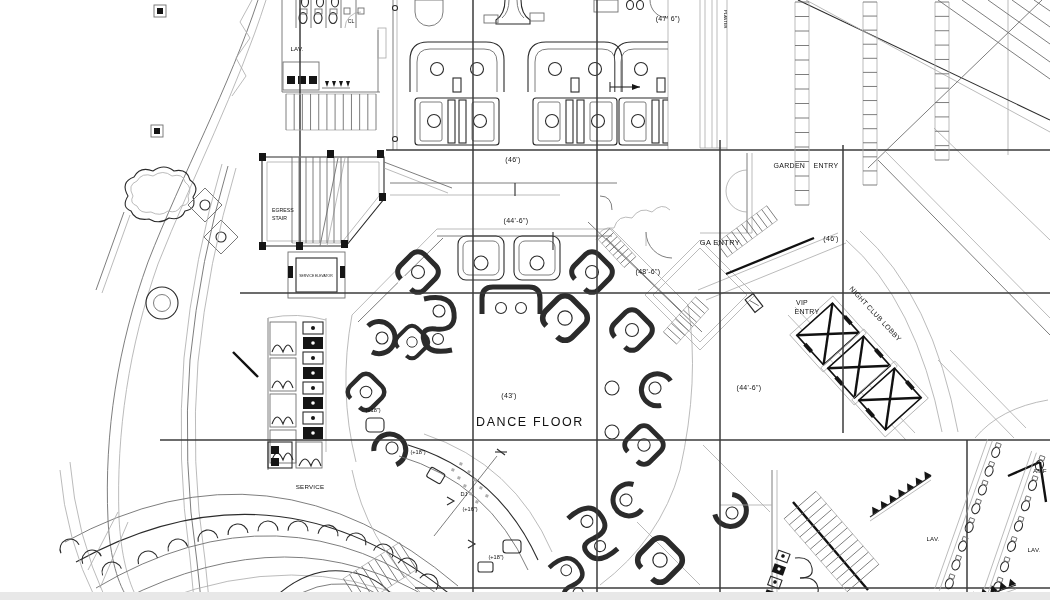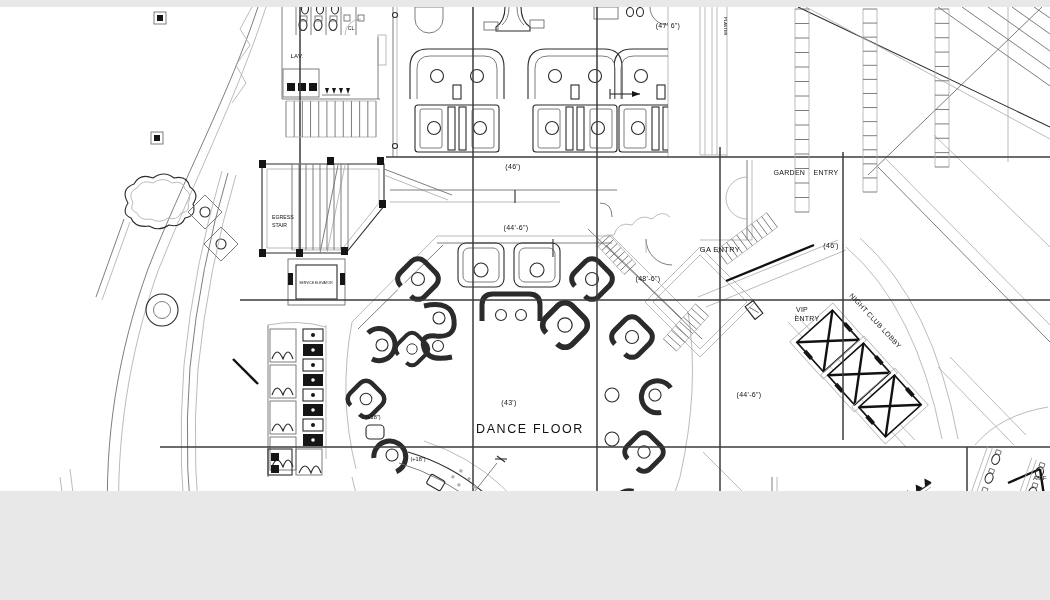--- a/index.html
+++ b/index.html
@@ -1,16 +1,16 @@
 <!DOCTYPE html>
 <html><head>
 <meta charset="utf-8">
 <style>
   html,body{margin:0;padding:0;background:#e8e8e8;}
-  .canvas{position:relative;width:1050px;height:484px;background:#ffffff;overflow:hidden;margin-top:7px;}
+  .canvas{position:relative;width:1050px;height:592px;background:#ffffff;overflow:hidden;}
   svg{display:block;width:1050px;height:600px;}
   svg text{font-family:"Liberation Sans","DejaVu Sans",sans-serif;fill:#111;}
   .t3{font-size:3.4px;}
   .t4{font-size:4px;}
   .t5{font-size:5.2px;}
   .t55{font-size:5.6px;}
   .t6{font-size:6.2px;letter-spacing:.2px;}
   .t7{font-size:7px;letter-spacing:.3px;}
   .t75{font-size:7.4px;letter-spacing:.4px;}
   .t12{font-size:12.5px;letter-spacing:1.6px;}

